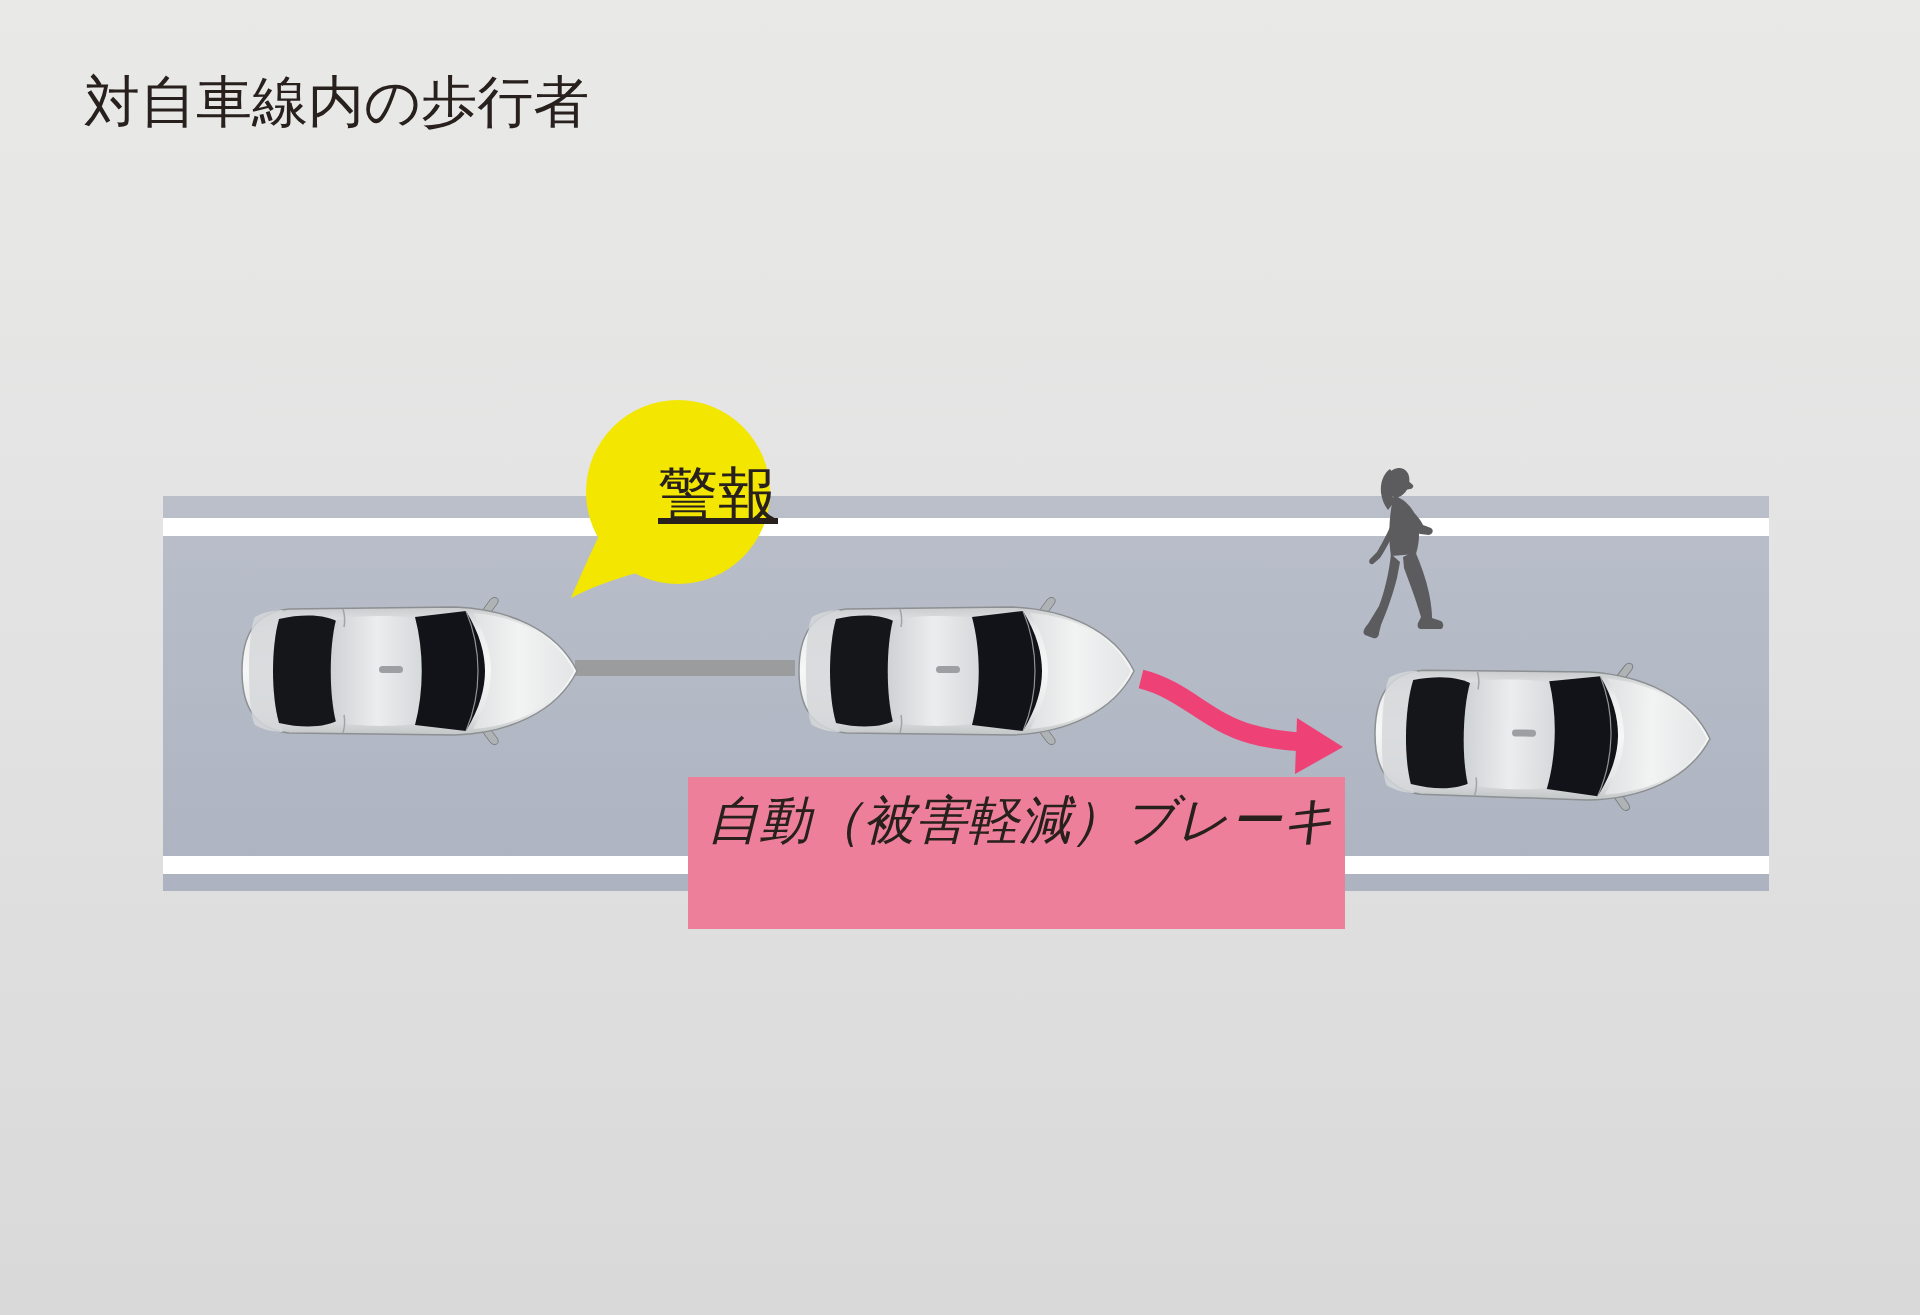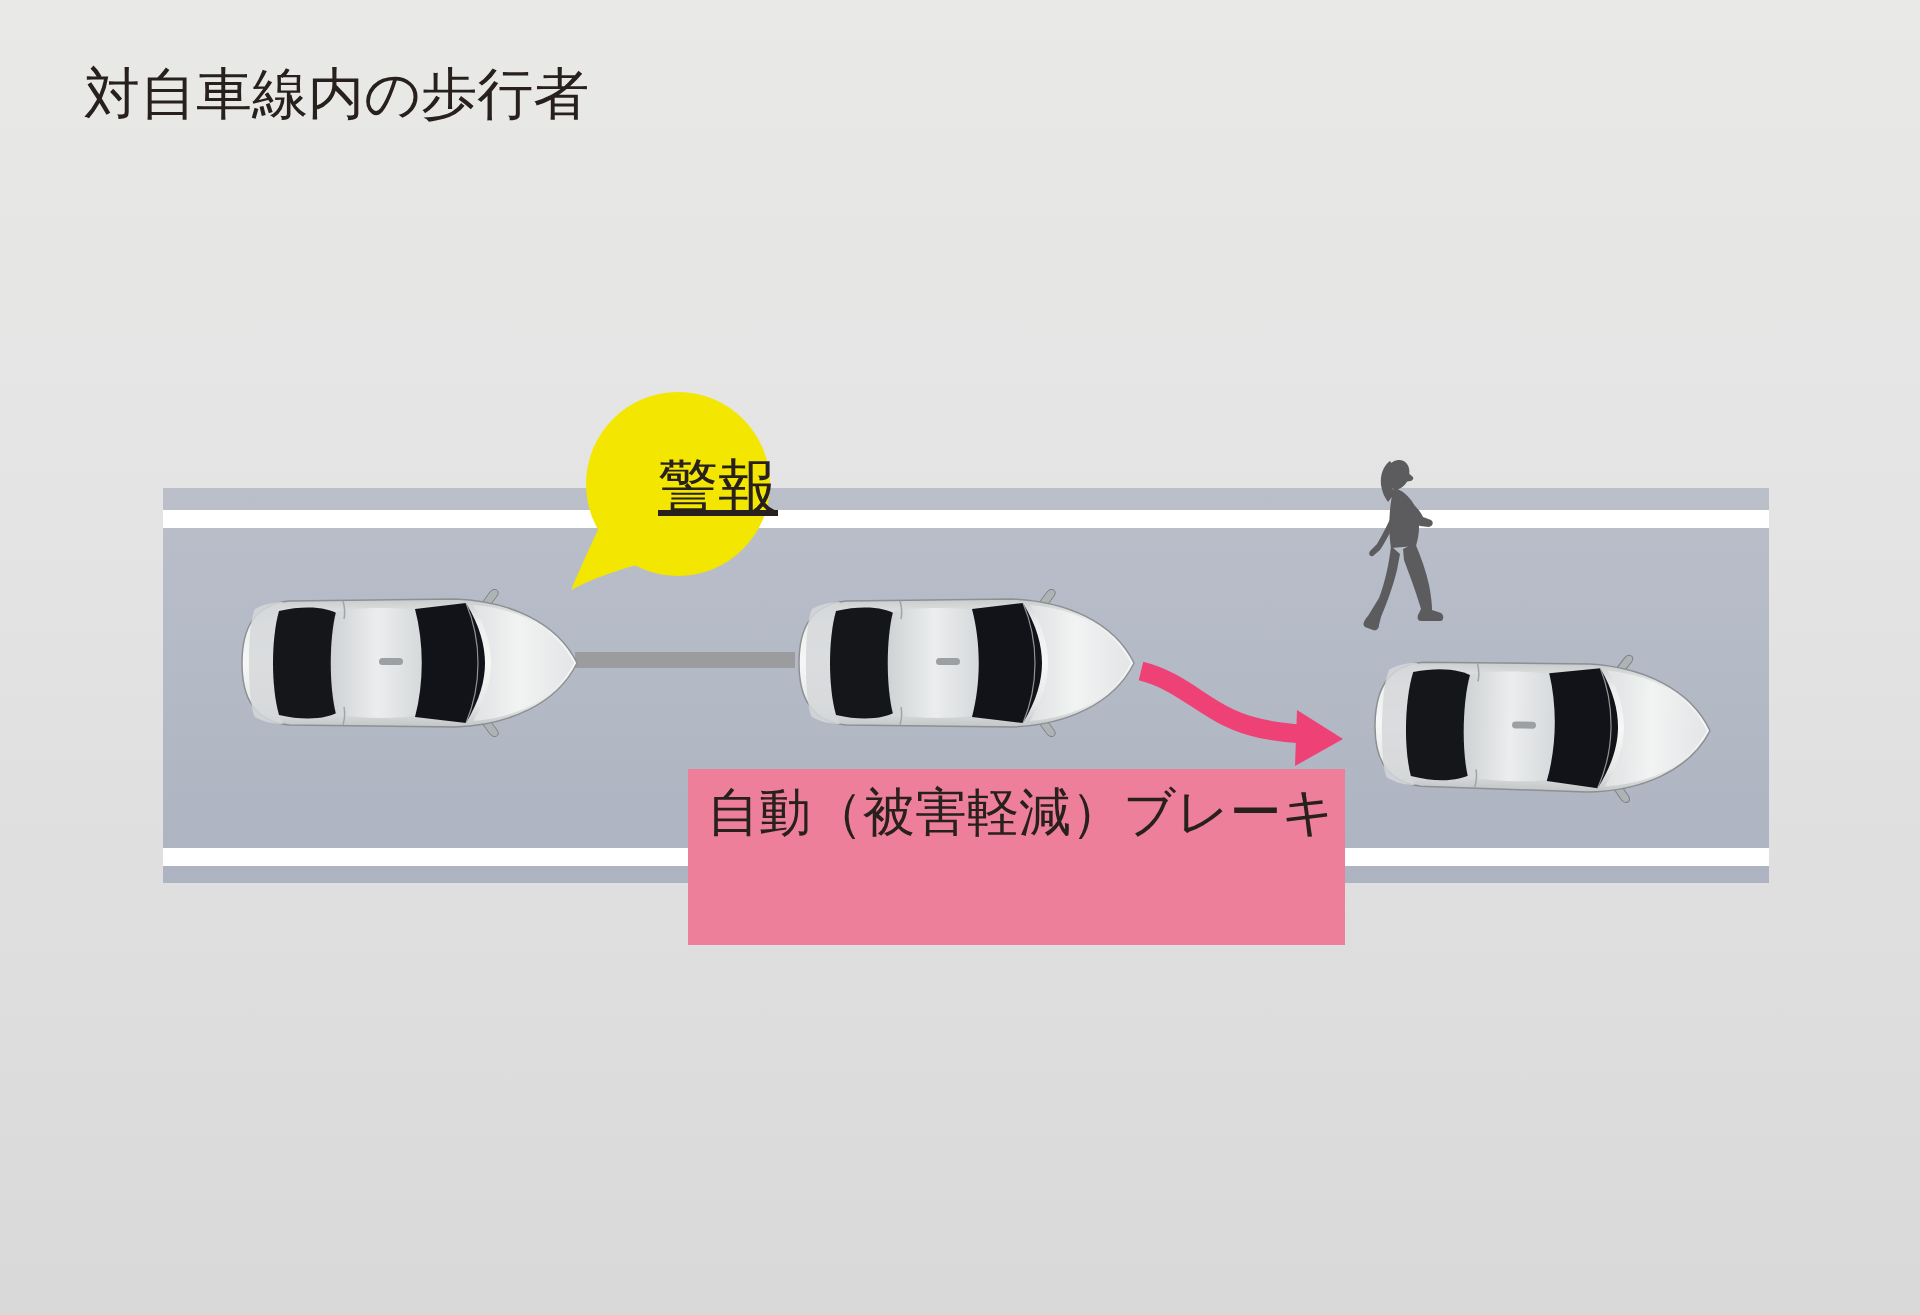--- a/index.html
+++ b/index.html
@@ -1,40 +1,40 @@
 <!DOCTYPE html>
 <html style="--background_top: #e9e9e8; --background_bottom: #d9d9da; --road_surface: #b4bac6; --lane_line: #ffffff; --alert_yellow: #f3e600; --arrow_pink: #ee4277; --label_pink: #ee7f9a; --connector_gray: #9b9c9e; --pedestrian_gray: #5c5c5e; --text_dark: #27201d;"><head>
 <meta charset="utf-8">
 <style>
   html, body { margin: 0; padding: 0; }
   body {
     width: 1920px; height: 1315px; overflow: hidden; position: relative;
     background: linear-gradient(180deg, var(--background_top, #e9e9e8) 0%, #e3e3e3 45%, var(--background_bottom, #d9d9da) 100%);
     font-family: "Liberation Sans", "DejaVu Sans", sans-serif;
   }
-  .stage { position: absolute; inset: 0; }
+  .stage { position: absolute; inset: 0; margin-top: 8px; }
   .scene-svg { position: absolute; left: 0; top: 0; }
   .title {
     position: absolute; top: 63px;
     font-size: 56px; line-height: 62px; letter-spacing: 0px;
     color: var(--text_dark, #27201d); white-space: nowrap;
   }
   .title-left  { left: 84px; }
   .title-right { left: 1522px; }
   .bubble-label {
     position: absolute; left: 578px; top: 454px; width: 200px; height: 66px;
     font-size: 60px; line-height: 66px; text-align: right;
     color: var(--text_dark, #27201d); white-space: nowrap; text-decoration: underline;
   }
   .action-box {
-    position: absolute; left: 688px; top: 769px; width: 657px; height: 176px;
+    position: absolute; left: 688px; top: 769px; width: 657px; height: 152px;
     background: var(--label_pink, #ee7f9a);
     box-sizing: border-box; padding: 5px 0 0 19px;
     color: var(--text_dark, #231c19);
-    font-size: 52px; line-height: 77px; white-space: nowrap;
+    font-size: 52px; line-height: 77px; white-space: nowrap; font-style: italic;
   }
   .action-box .line { display: block; }
 </style>
 </head>
 <body>
 
 <div class="stage">
 
   <svg class="scene-svg" width="1920" height="1315" viewBox="0 0 1920 1315">
     <defs>

